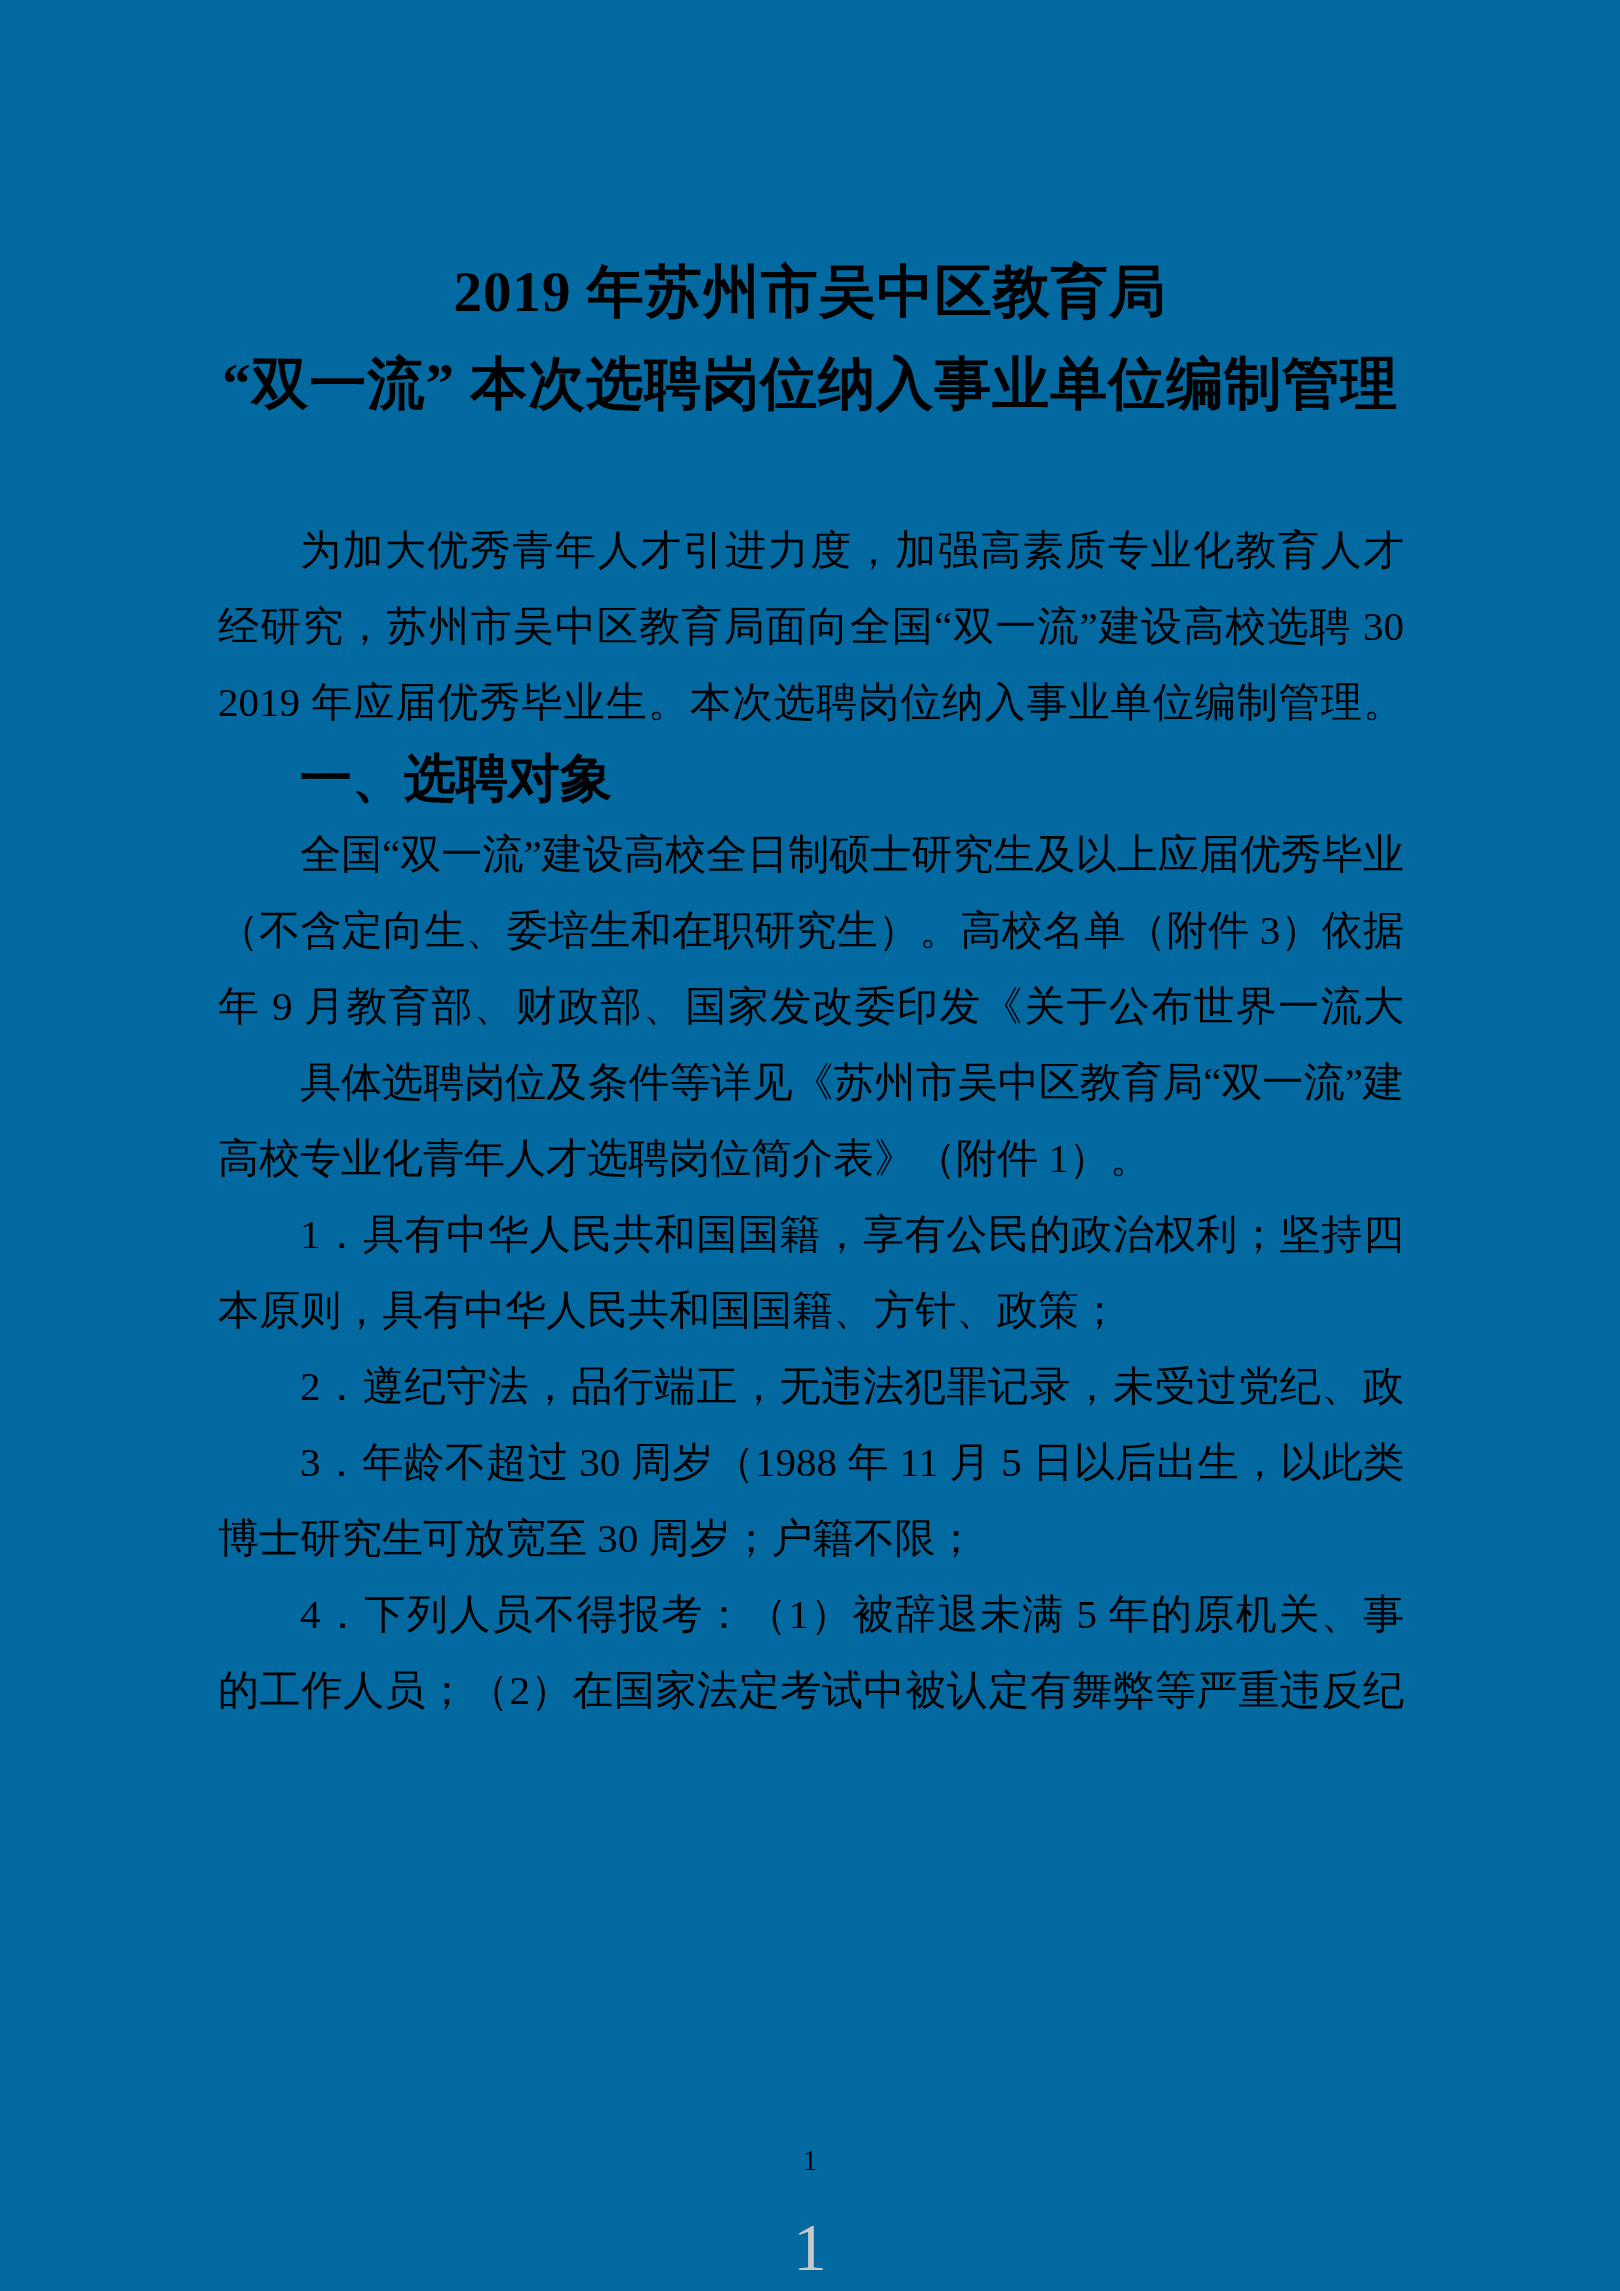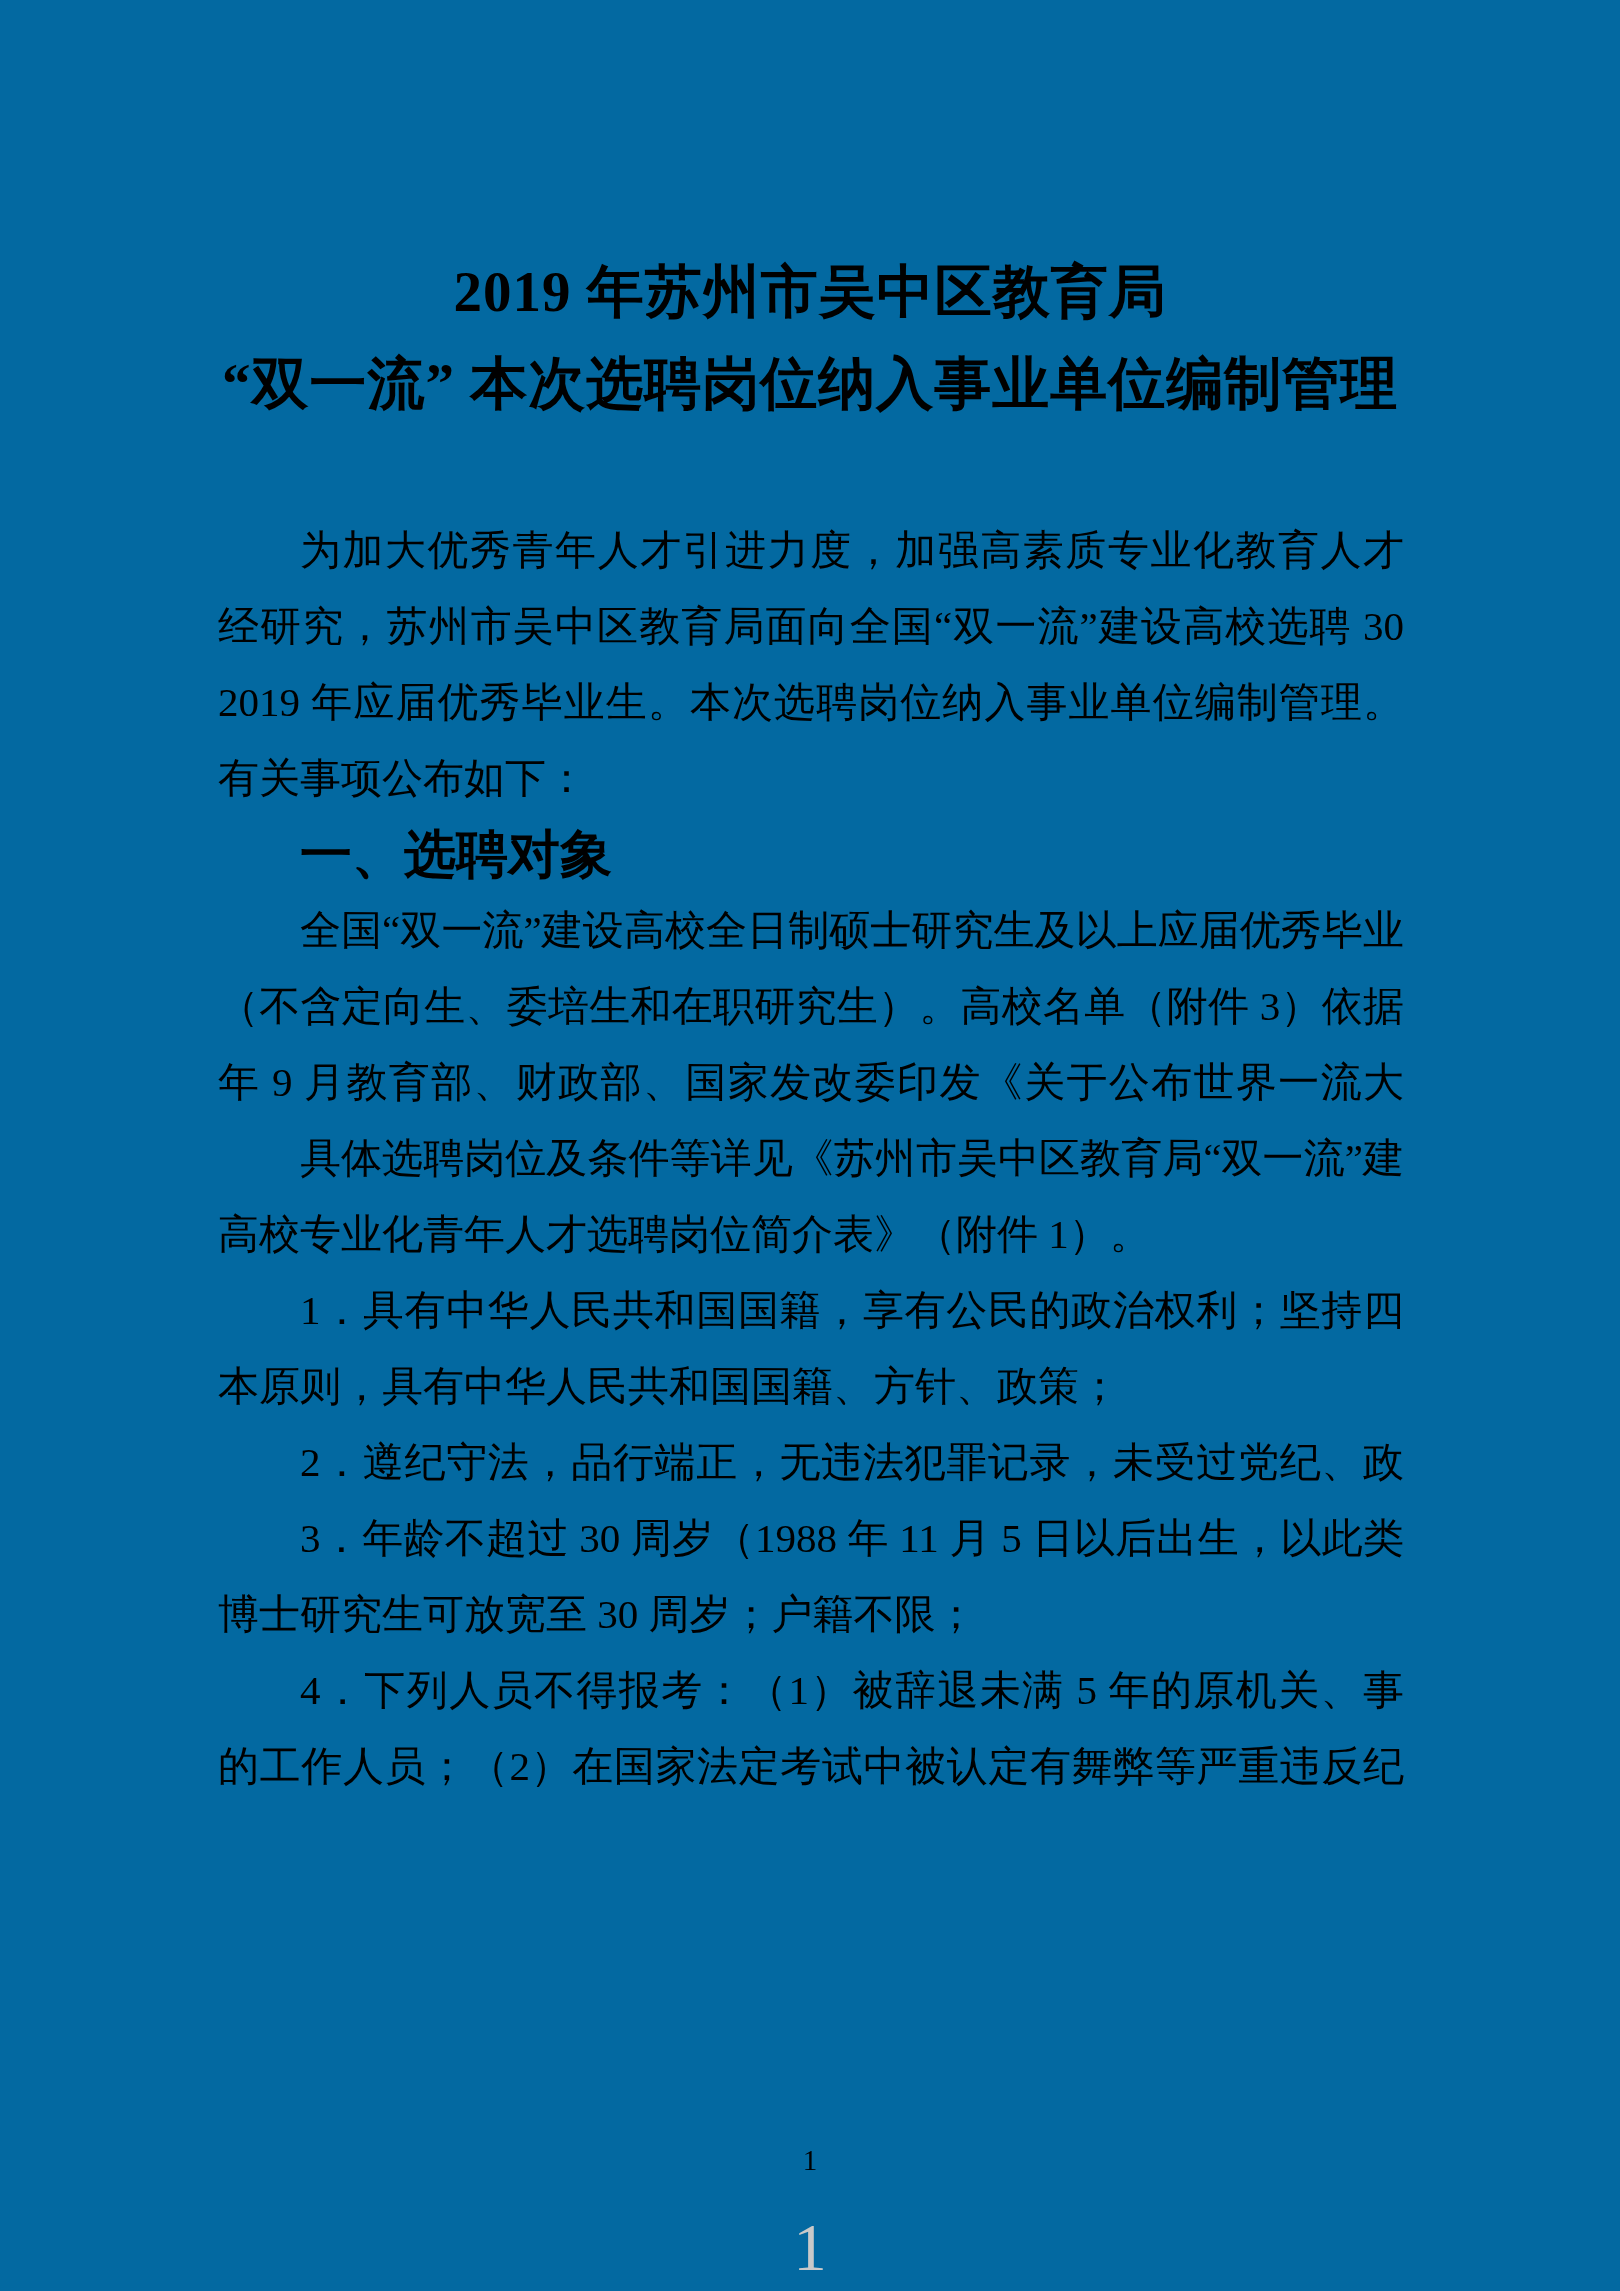--- a/index.html
+++ b/index.html
@@ -85,21 +85,20 @@
 
   <div class="title-line">2019 年苏州市吴中区教育局</div>
       <div class="title-line">“双一流” 本次选聘岗位纳入事业单位编制管理</div>
     </header>
 
   <main class="content">
 
   <div class="line" data-kind="body" data-indent="true" data-fill="true">为加大优秀青年人才引进力度，加强高素质专业化教育人才储备，</div>
       <div class="line" data-kind="body" data-indent="false" data-fill="true">经研究，苏州市吴中区教育局面向全国“双一流”建设高校选聘 30 名</div>
       <div class="line" data-kind="body" data-indent="false" data-fill="true">2019 年应届优秀毕业生。本次选聘岗位纳入事业单位编制管理。现将</div>
-      <div class="line" data-kind="body" data-indent="false" data-fill="false">有关事项公布如下：</div>
       <div class="line" data-kind="heading" data-indent="true" data-fill="false">一、选聘对象</div>
       <div class="line" data-kind="body" data-indent="true" data-fill="true">全国“双一流”建设高校全日制硕士研究生及以上应届优秀毕业生</div>
       <div class="line" data-kind="body" data-indent="false" data-fill="true">（不含定向生、委培生和在职研究生）。高校名单（附件 3）依据 2017</div>
       <div class="line" data-kind="body" data-indent="false" data-fill="true">年 9 月教育部、财政部、国家发改委印发《关于公布世界一流大学和一</div>
       <div class="line" data-kind="body" data-indent="true" data-fill="true">具体选聘岗位及条件等详见《苏州市吴中区教育局“双一流”建设</div>
       <div class="line" data-kind="body" data-indent="false" data-fill="false">高校专业化青年人才选聘岗位简介表》（附件 1）。</div>
       <div class="line" data-kind="body" data-indent="true" data-fill="true">1．具有中华人民共和国国籍，享有公民的政治权利；坚持四项基</div>
       <div class="line" data-kind="body" data-indent="false" data-fill="false">本原则，具有中华人民共和国国籍、方针、政策；</div>
       <div class="line" data-kind="body" data-indent="true" data-fill="true">2．遵纪守法，品行端正，无违法犯罪记录，未受过党纪、政纪、</div>
       <div class="line" data-kind="body" data-indent="true" data-fill="true">3．年龄不超过 30 周岁（1988 年 11 月 5 日以后出生，以此类推），</div>

